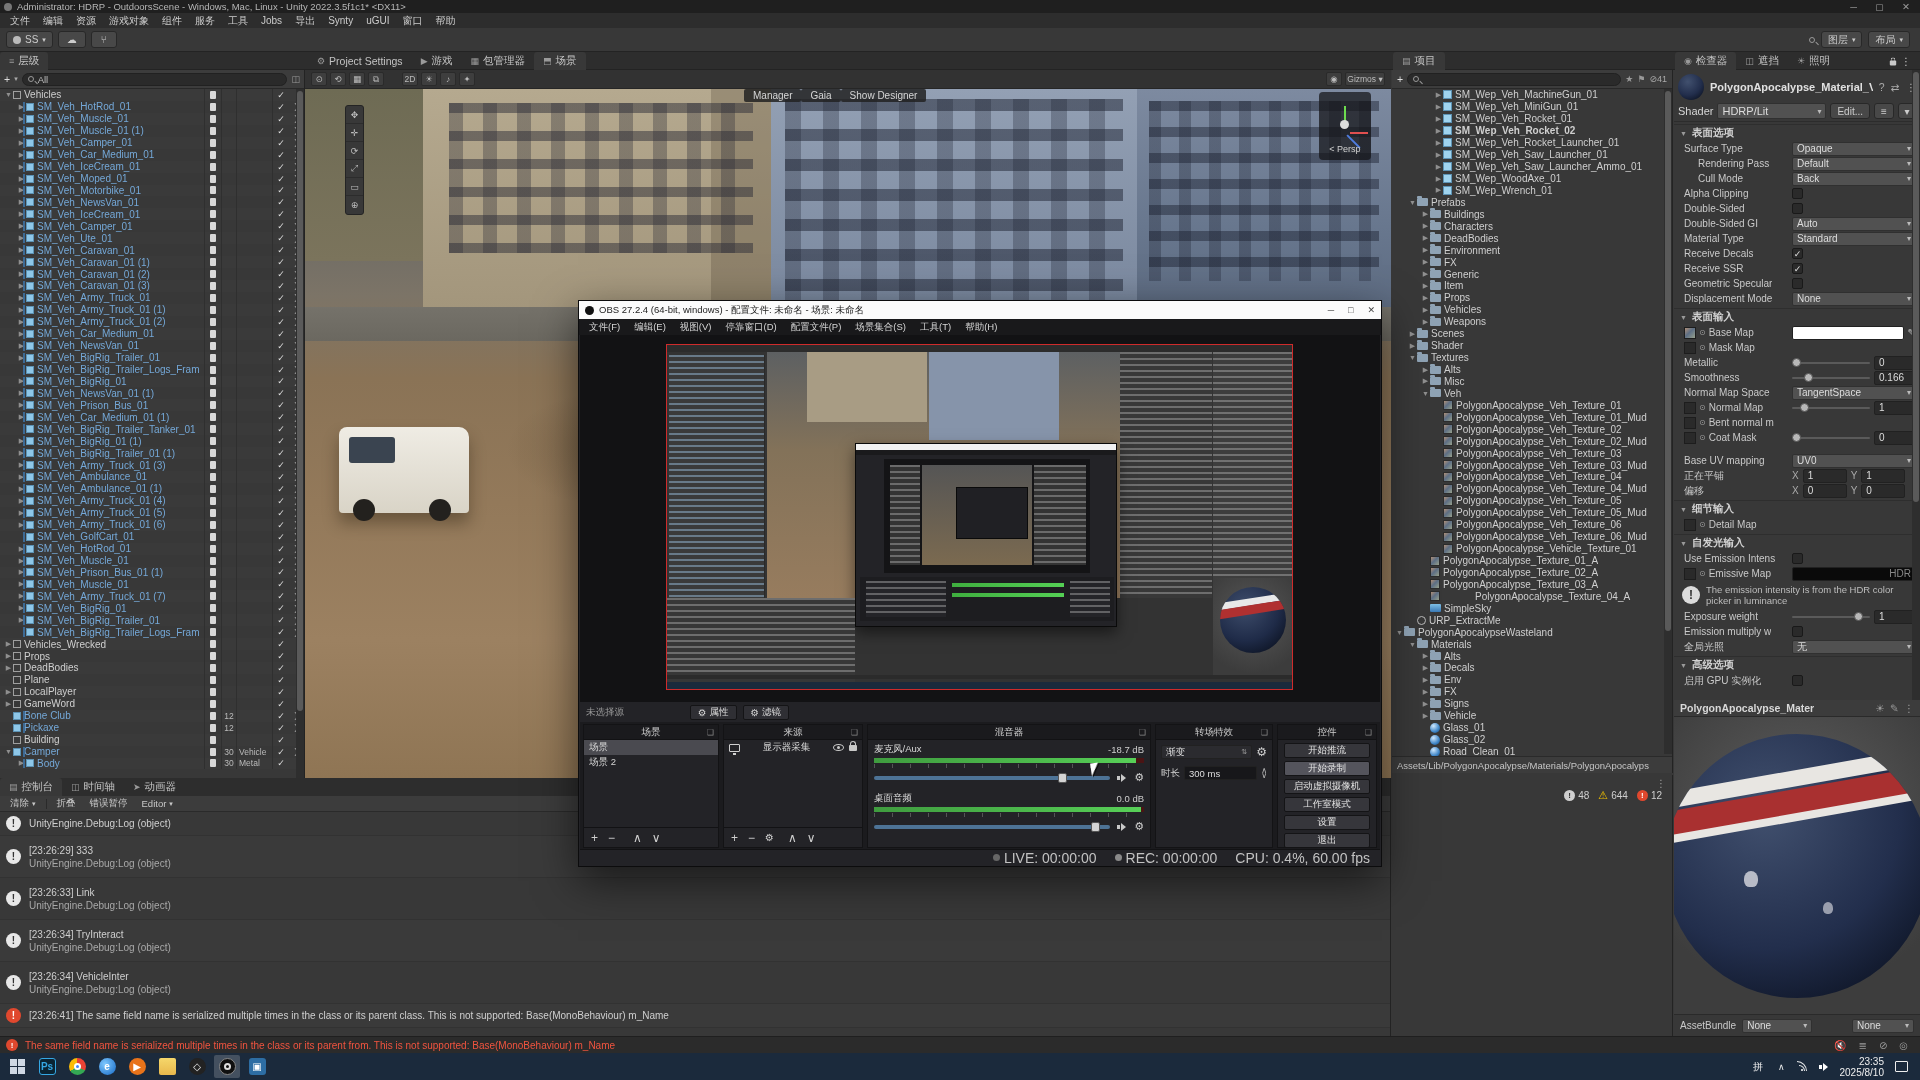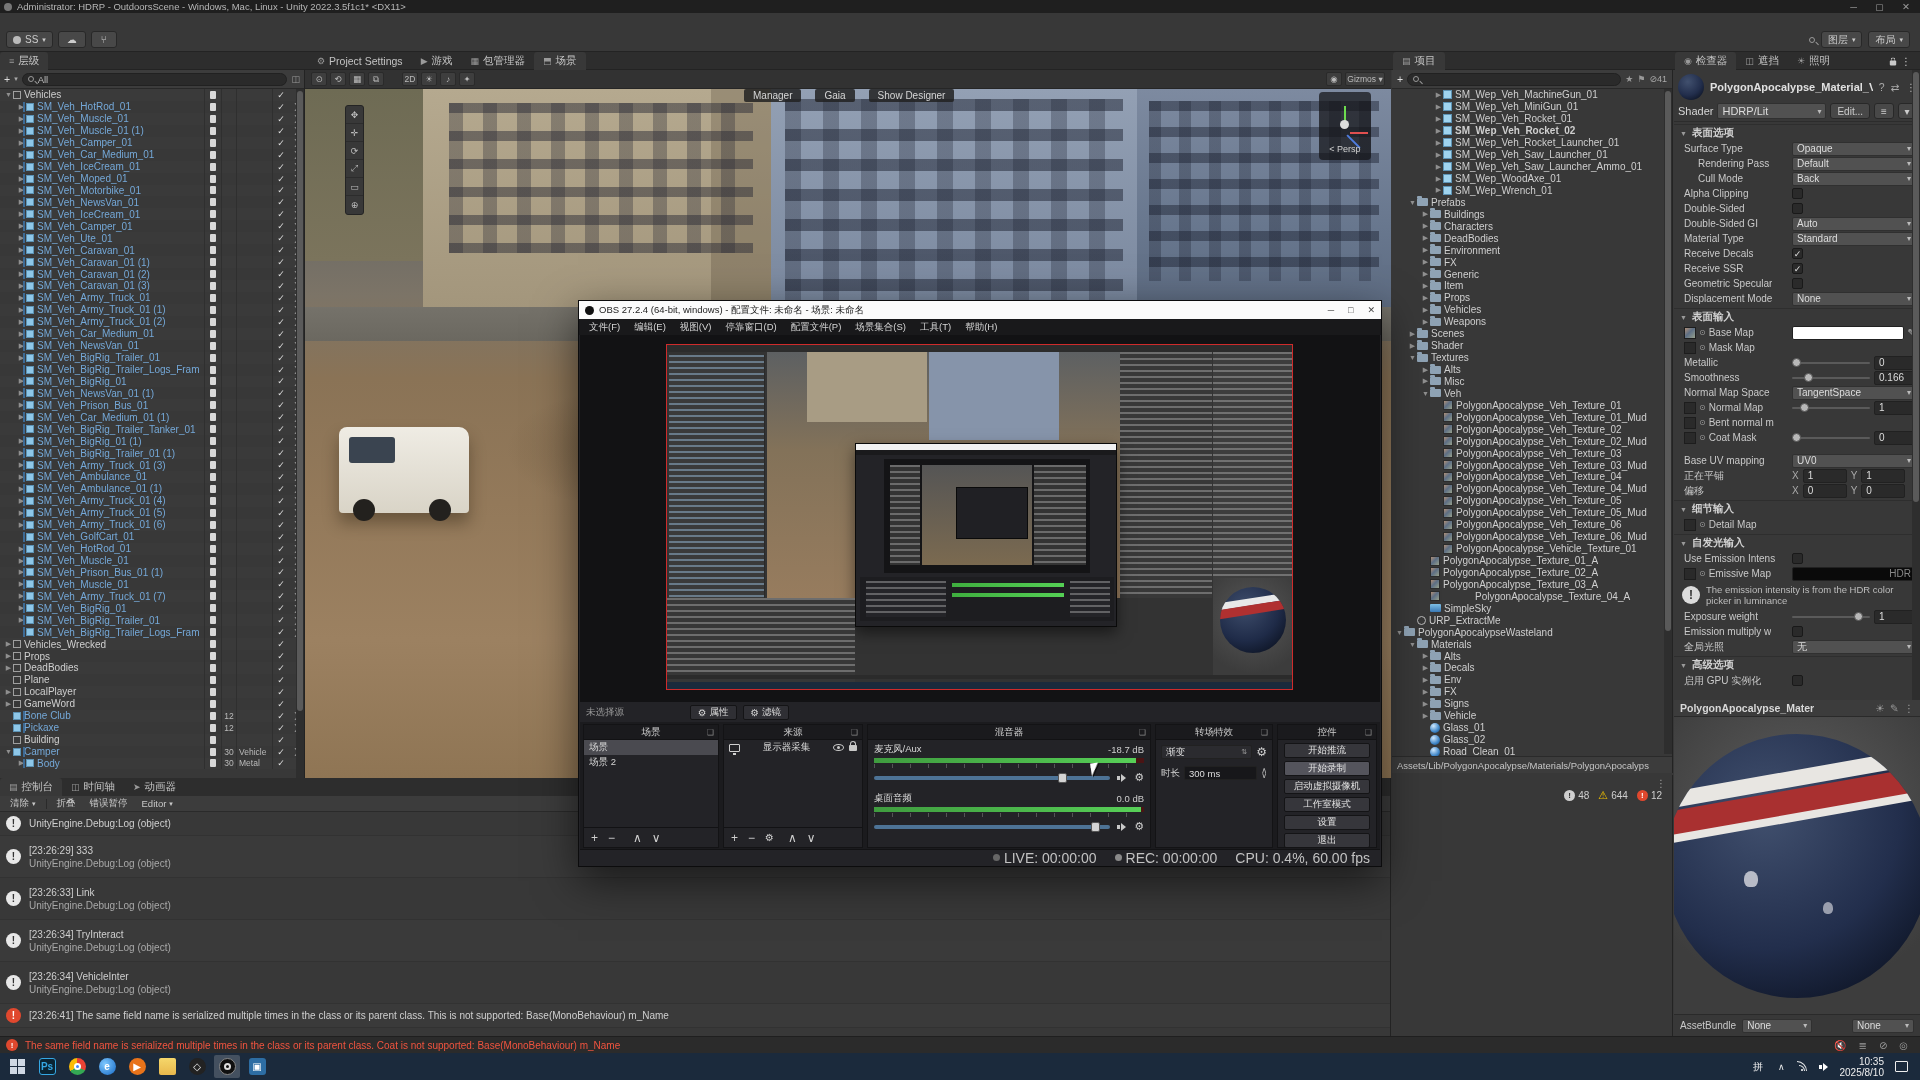--- a/index.html
+++ b/index.html
@@ -52,21 +52,21 @@
   .hrow .edge{position:absolute;left:23px;top:1px;bottom:1px;width:2px;background:#3d6a94;}
 
   
   #scene{left:305px;top:70px;width:1086px;height:708px;overflow:hidden;background:#494949;}
   #scene-tools{position:absolute;left:0;top:0;width:100%;height:19px;background:#323232;border-bottom:1px solid #262626;display:flex;align-items:center;gap:3px;padding:0 6px;color:#b5b5b5;font-size:9px;z-index:30;}
   .sic{width:16px;height:14px;background:#3e3e3e;border:1px solid #2a2a2a;border-radius:2px;display:inline-flex;align-items:center;justify-content:center;font-size:8.5px;color:#bbb;}
   #scene-canvas{position:absolute;left:0;top:19px;width:100%;height:689px;background:linear-gradient(180deg,#5d6062 0%,#6a6964 18%,#7c7467 30%,#8a7356 42%,#93795a 60%,#9c8161 80%,#8f7554 100%);}
   .bld{position:absolute;}
   #vtools{position:absolute;left:40px;top:35px;width:19px;background:#383838;border:1px solid #242424;border-radius:3px;z-index:31;display:flex;flex-direction:column;}
   #vtools div{height:18px;display:flex;align-items:center;justify-content:center;color:#bdbdbd;font-size:9px;border-bottom:1px solid #2c2c2c;}
-  #overlay-btns{position:absolute;top:19px;left:428px;display:flex;gap:14px;z-index:31;padding-left:11px;}
+  #overlay-btns{position:absolute;top:19px;left:428px;display:flex;z-index:31;padding-left:11px;}
   #overlay-btns div{background:rgba(34,34,34,.85);color:#d5d5d5;font-size:10px;padding:1px 9px;border-radius:2px;}
   #gizmo{position:absolute;right:20px;top:22px;width:52px;height:68px;background:rgba(20,20,22,.72);border-radius:4px;z-index:31;}
   #gizmo .ax{position:absolute;left:25px;top:32px;width:2px;height:18px;}
   #persp{position:absolute;left:-14px;top:52px;width:80px;text-align:center;color:#cfcfcf;font-size:9px;}
 
   
   #obs{left:578px;top:300px;width:804px;height:567px;background:#232327;border:1px solid #0c0c0d;box-shadow:0 14px 40px rgba(0,0,0,.55);z-index:40;}
   #obs-title{height:18px;background:#fbfbfb;color:#222;display:flex;align-items:center;font-size:9.5px;padding:0 6px;gap:5px;}
   #obs-title .wc{margin-left:auto;display:flex;gap:14px;color:#444;font-size:9px;align-items:center;}
   #obs-menu{height:16px;background:#19191b;display:flex;align-items:center;gap:2px;padding:0 4px;color:#d5d5d5;font-size:9.5px;}
@@ -186,20 +186,35 @@
   <div id="titlebar" class="abs">
     <span style="width:8px;height:8px;border-radius:50%;background:#777;display:inline-block;"></span>
     <span>Administrator: HDRP - OutdoorsScene - Windows, Mac, Linux - Unity 2022.3.5f1c1* &lt;DX11&gt;</span>
     <span style="margin-left:auto;display:flex;gap:18px;padding-right:10px;color:#9a9a9a;">
       <span>─</span>
       <span>▢</span>
       <span>✕</span>
     </span>
   </div>
 
+  <div id="menubar" class="abs">
+      <span>文件</span>
+      <span>编辑</span>
+      <span>资源</span>
+      <span>游戏对象</span>
+      <span>组件</span>
+      <span>服务</span>
+      <span>工具</span>
+      <span>Jobs</span>
+      <span>导出</span>
+      <span>Synty</span>
+      <span>uGUI</span>
+      <span>窗口</span>
+      <span>帮助</span>
+    </div>
 
   <div id="toolbar" class="abs">
     <div class="abs row" style="left:6px;top:3px;gap:5px;">
       <span class="tbtn">
         <span style="width:8px;height:8px;border-radius:50%;background:#bbb;display:inline-block;"></span>
         <span>SS</span>
           <span style="font-size:7px;">▾</span>
       </span>
       <span class="tbtn" style="width:28px;justify-content:center;">☁</span>
       <span class="tbtn" style="width:26px;justify-content:center;">⑂</span>
@@ -2080,21 +2095,21 @@
           <span>None</span>
         </span>
       <span class="dd" style="width:62px;margin-left:auto;">
           <span>None</span>
         </span>
     </div>
   </div>
 
   <div id="statusbar" class="abs">
     <span class="cicon err" style="width:12px;height:12px;font-size:8px;flex:none;">!</span>
-    <span class="etxt">The same field name is serialized multiple times in the class or its parent class. Coat is not supported: Base(MonoBehaviour) m_Name</span>
+    <span class="etxt">The same field name is serialized multiple times in the class or its parent from. This is not supported: Base(MonoBehaviour) m_Name</span>
     <span style="margin-left:auto;display:flex;gap:12px;color:#9a9a9a;font-size:10px;padding-right:6px;">
       <span>🔇</span>
       <span>≣</span>
       <span>⊘</span>
       <span>◎</span>
     </span>
   </div>
 
   <div id="taskbar" class="abs">
     <div id="tk-apps" style="display:flex;gap:4px;">
@@ -2139,17 +2154,17 @@
       </div>
     <div id="tray">
       <span style="border:1px solid rgba(255,255,255,.0);padding:1px 3px;">拼</span>
       <span style="font-size:9px;">∧</span>
       <span class="wifi">
           <i style="width:10px;height:10px;"></i>
           <i style="width:6px;height:6px;"></i>
           <i style="width:2px;height:2px;border-radius:50%;background:#fff;border:none;"></i>
         </span>
       <span class="i-spk" style="filter:brightness(1.3);"></span>
-      <span id="clock"><span>10:35</span><br><span>2025/8/10</span></span>
+      <span id="clock"><span>23:35</span><br><span>2025/8/10</span></span>
       <span class="noteic"></span>
     </div>
   </div>
 </div>
 
 </body></html>

